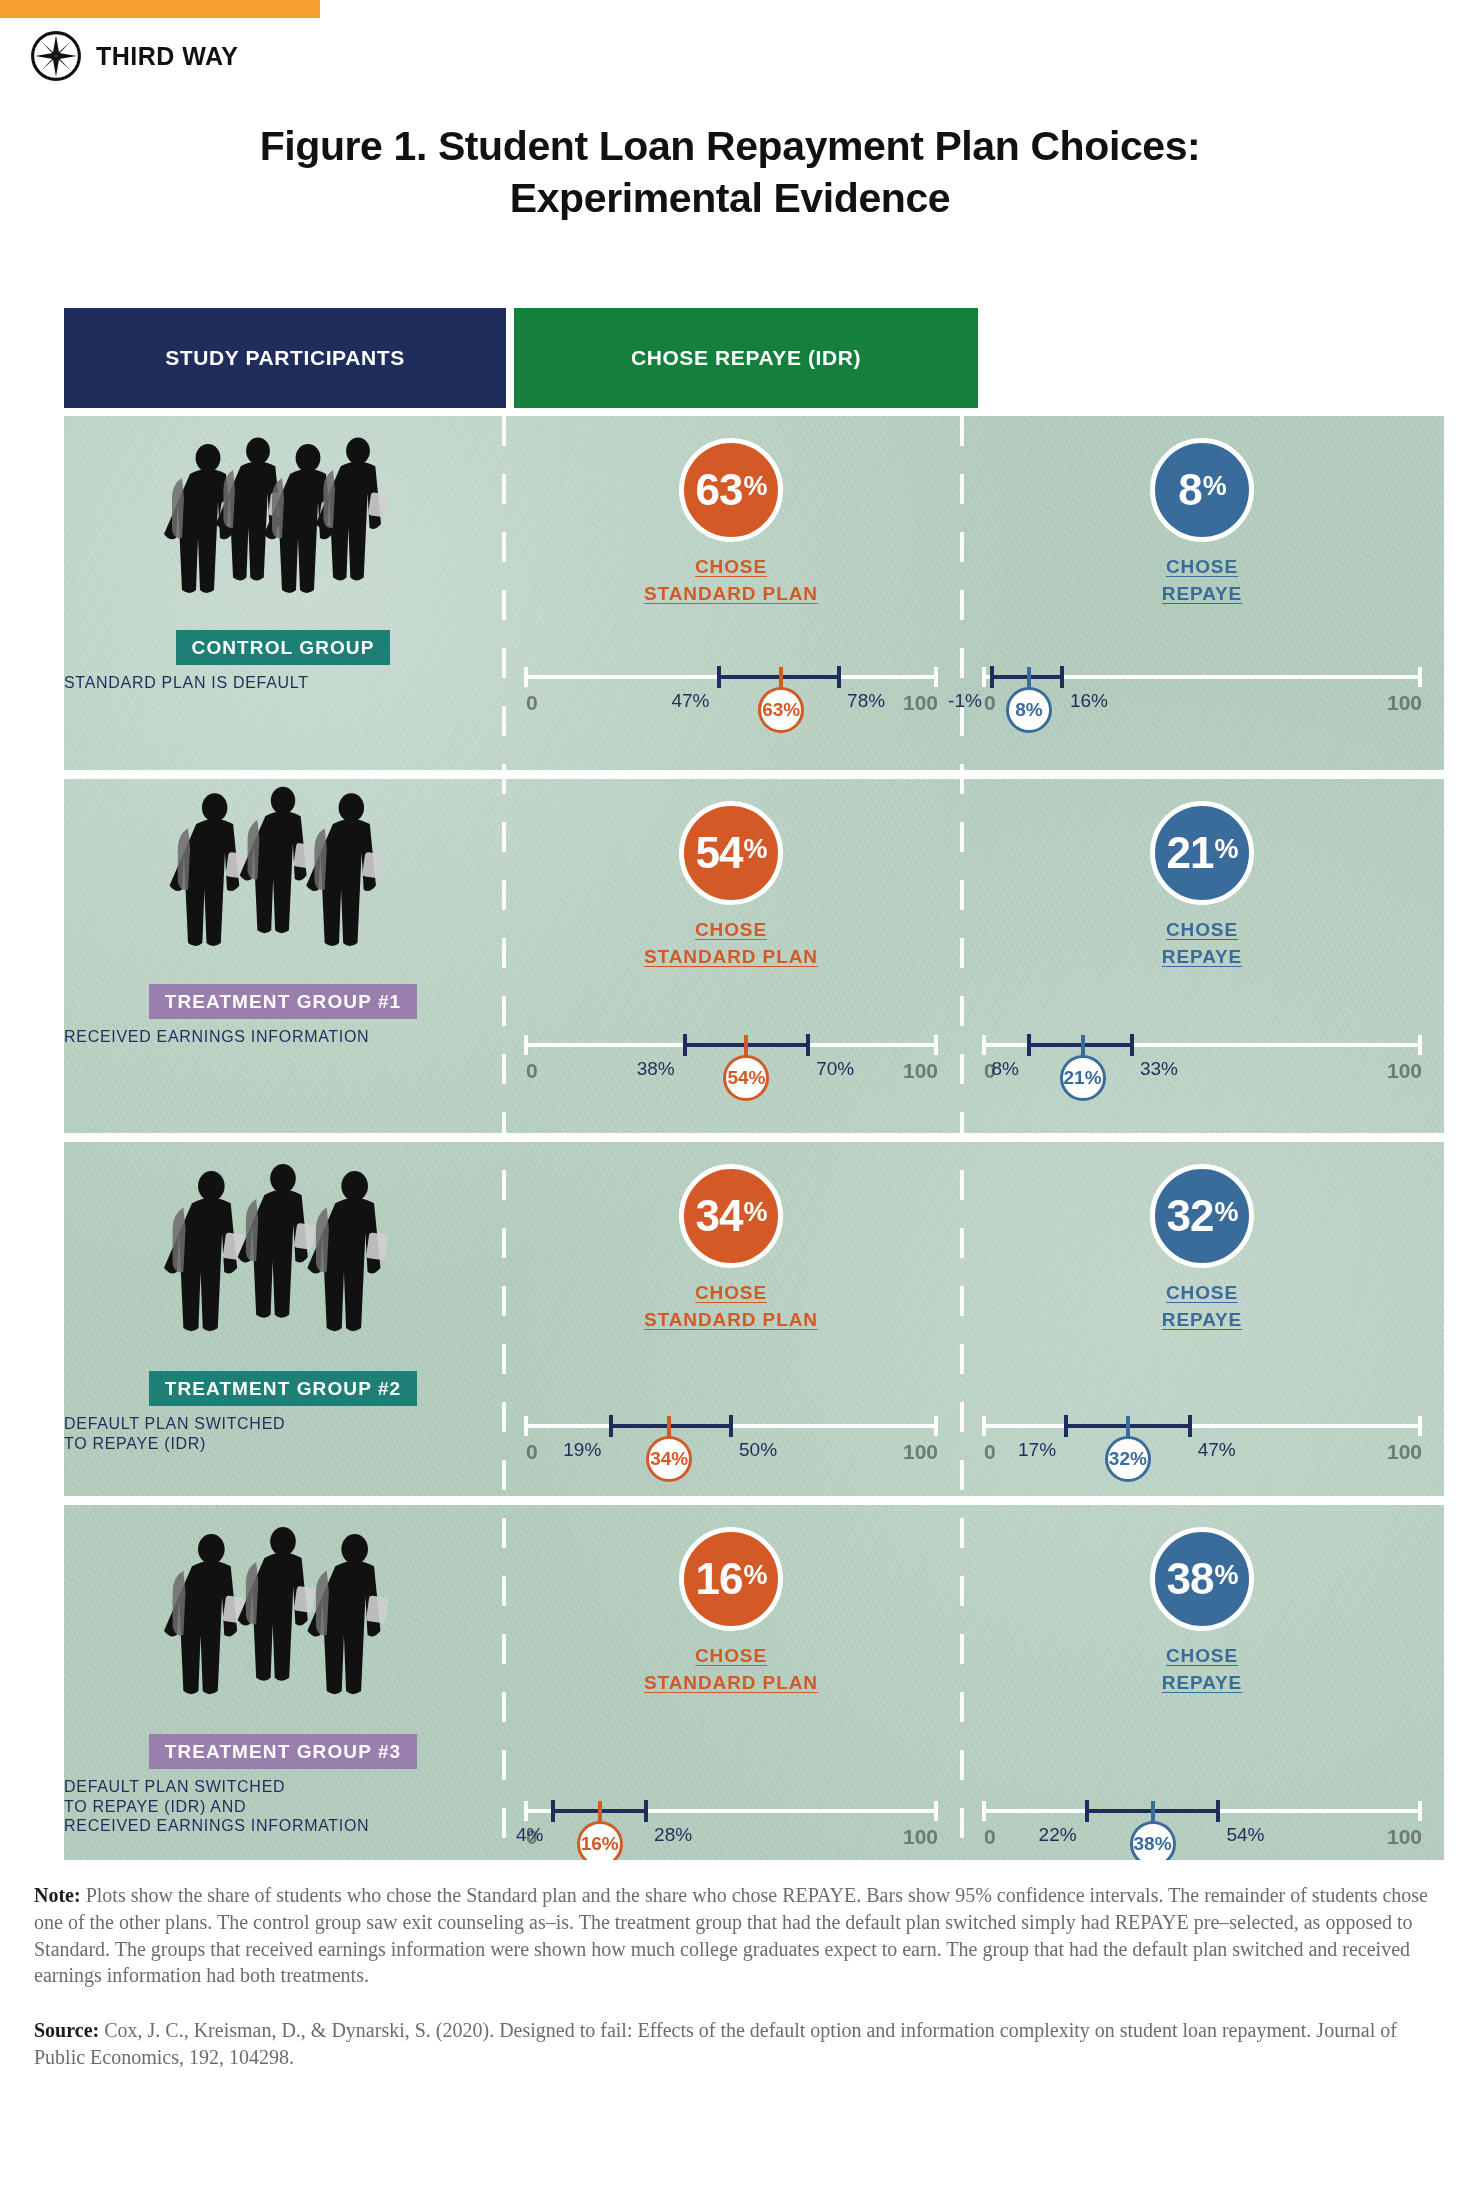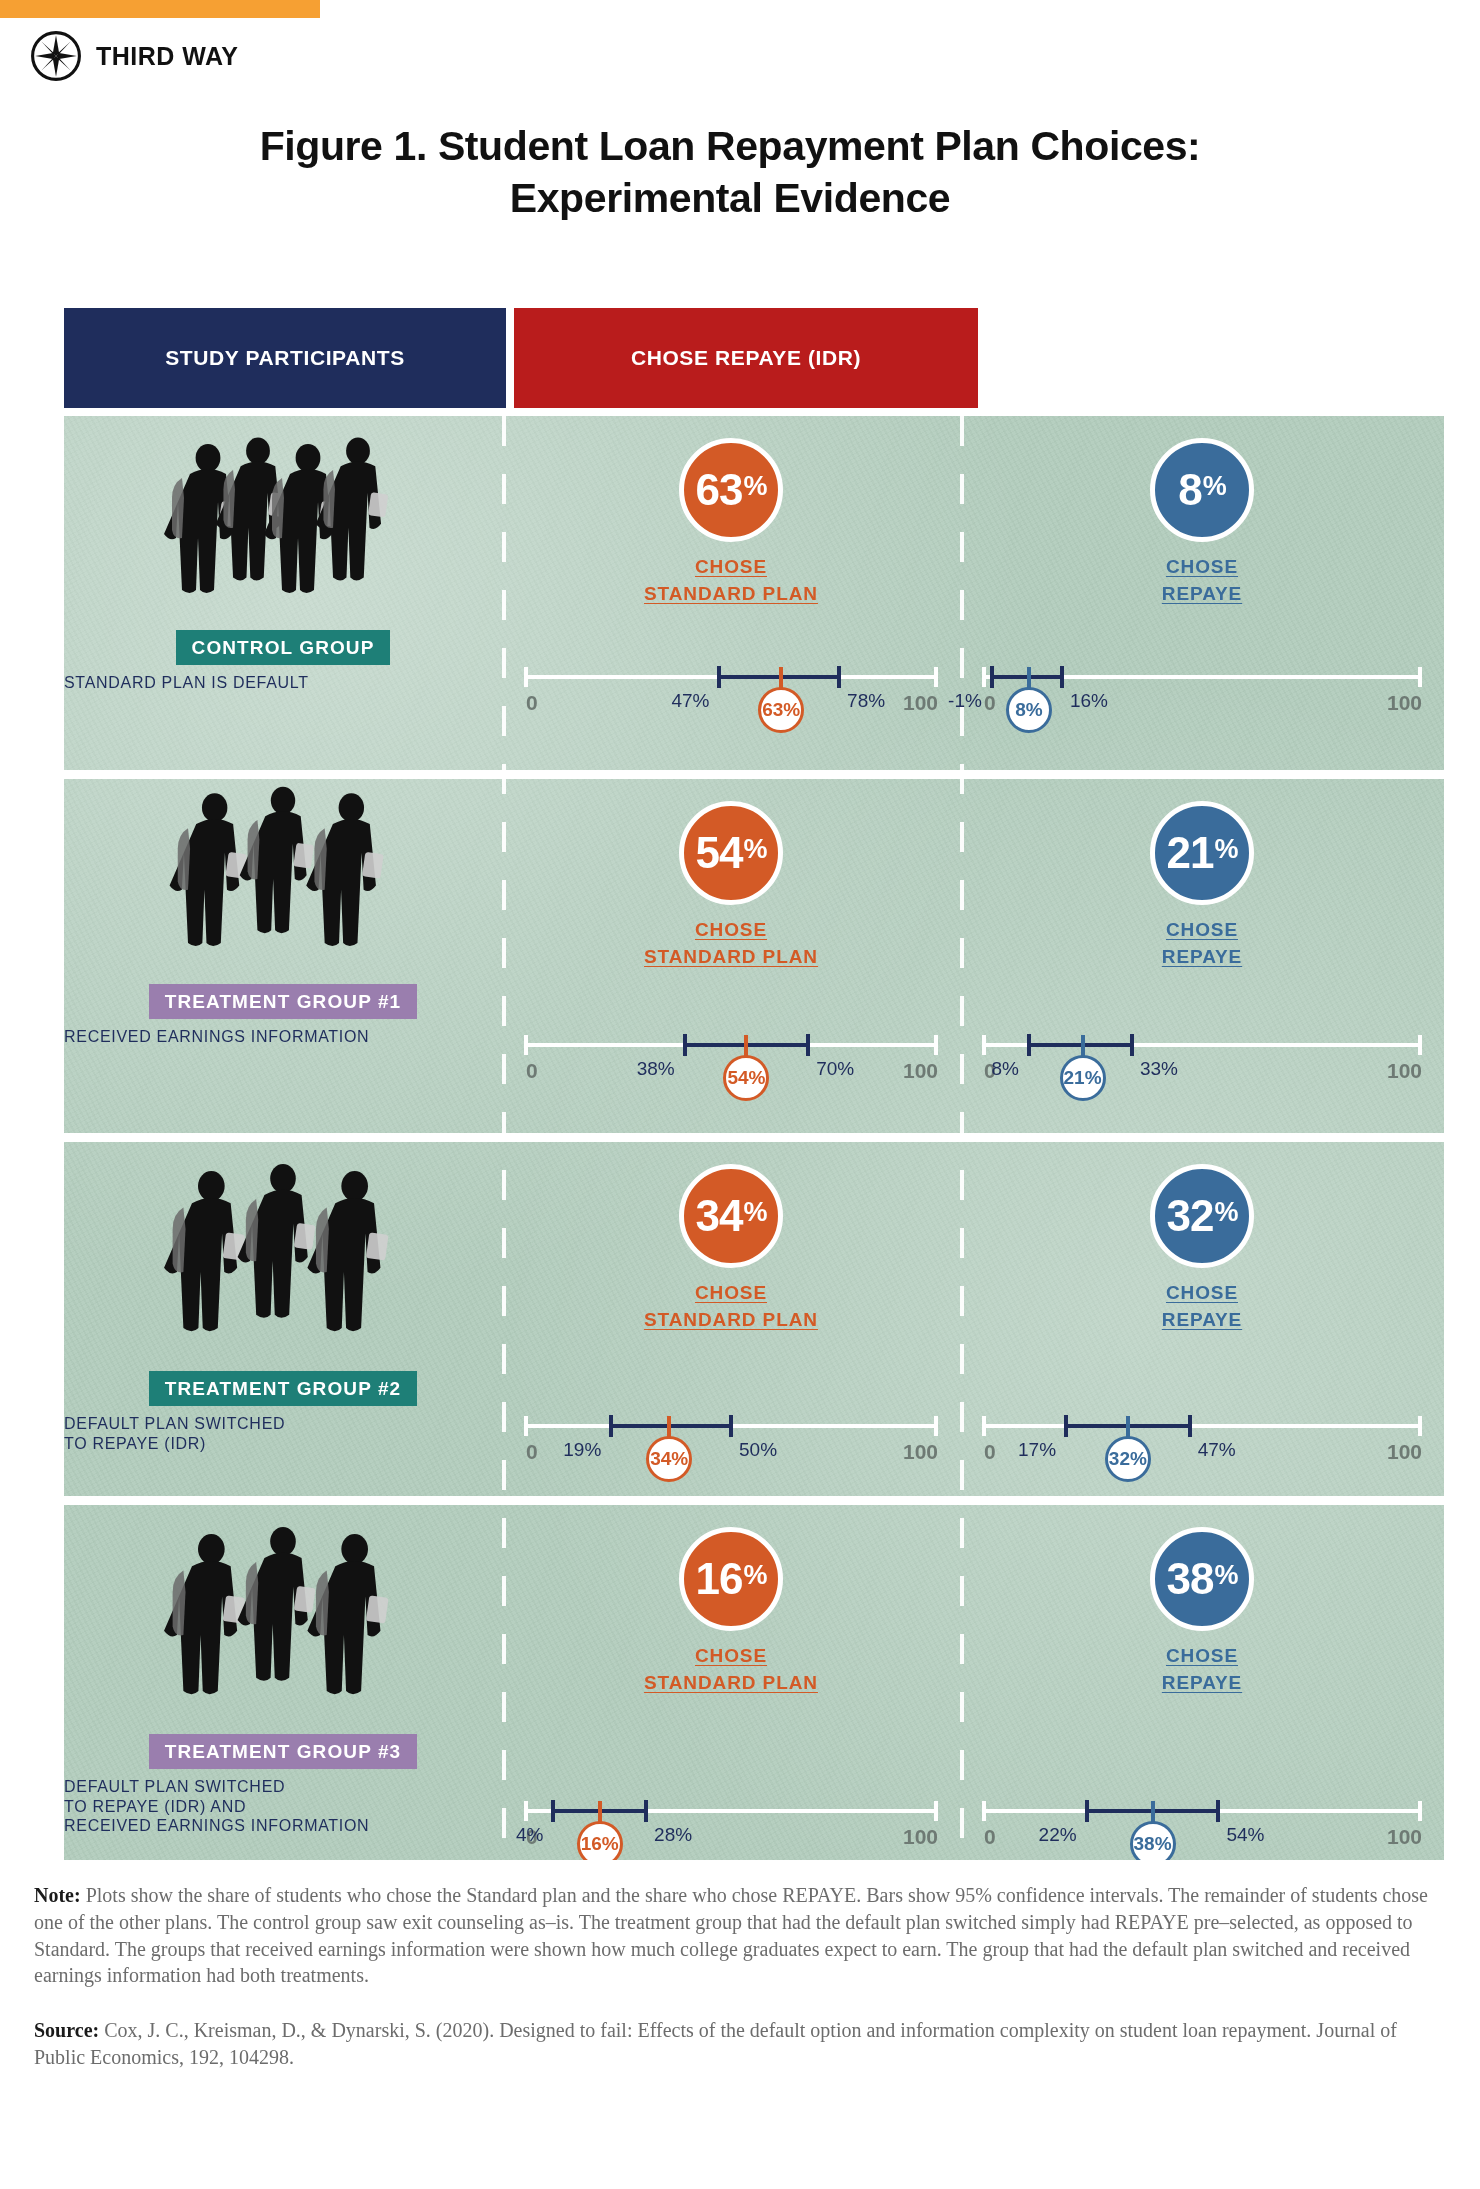--- a/index.html
+++ b/index.html
@@ -64,21 +64,21 @@
   .hcell {
     display: flex; align-items: center; justify-content: center;
     color: #ffffff;
     font-weight: bold;
     font-size: 21px;
     letter-spacing: 0.6px;
     font-family: "Liberation Sans", sans-serif;
   }
   .hcell.participants { width: 442px; background: #1F2D5C; }
   .hcell.standard     { width: 458px; background: #D35A26; }
-  .hcell.repaye       { width: 464px; background: #b91c1c; }
+  .hcell.repaye       { width: 464px; background: #15803d; }
 
   
   .body-panel {
     position: relative;
     margin-top: 8px;
     width: 1380px;
     height: 1444px;
     background:
       radial-gradient(circle at 18% 12%, rgba(255,255,255,.30), rgba(255,255,255,0) 42%),
       radial-gradient(circle at 78% 62%, rgba(255,255,255,.20), rgba(255,255,255,0) 46%),

